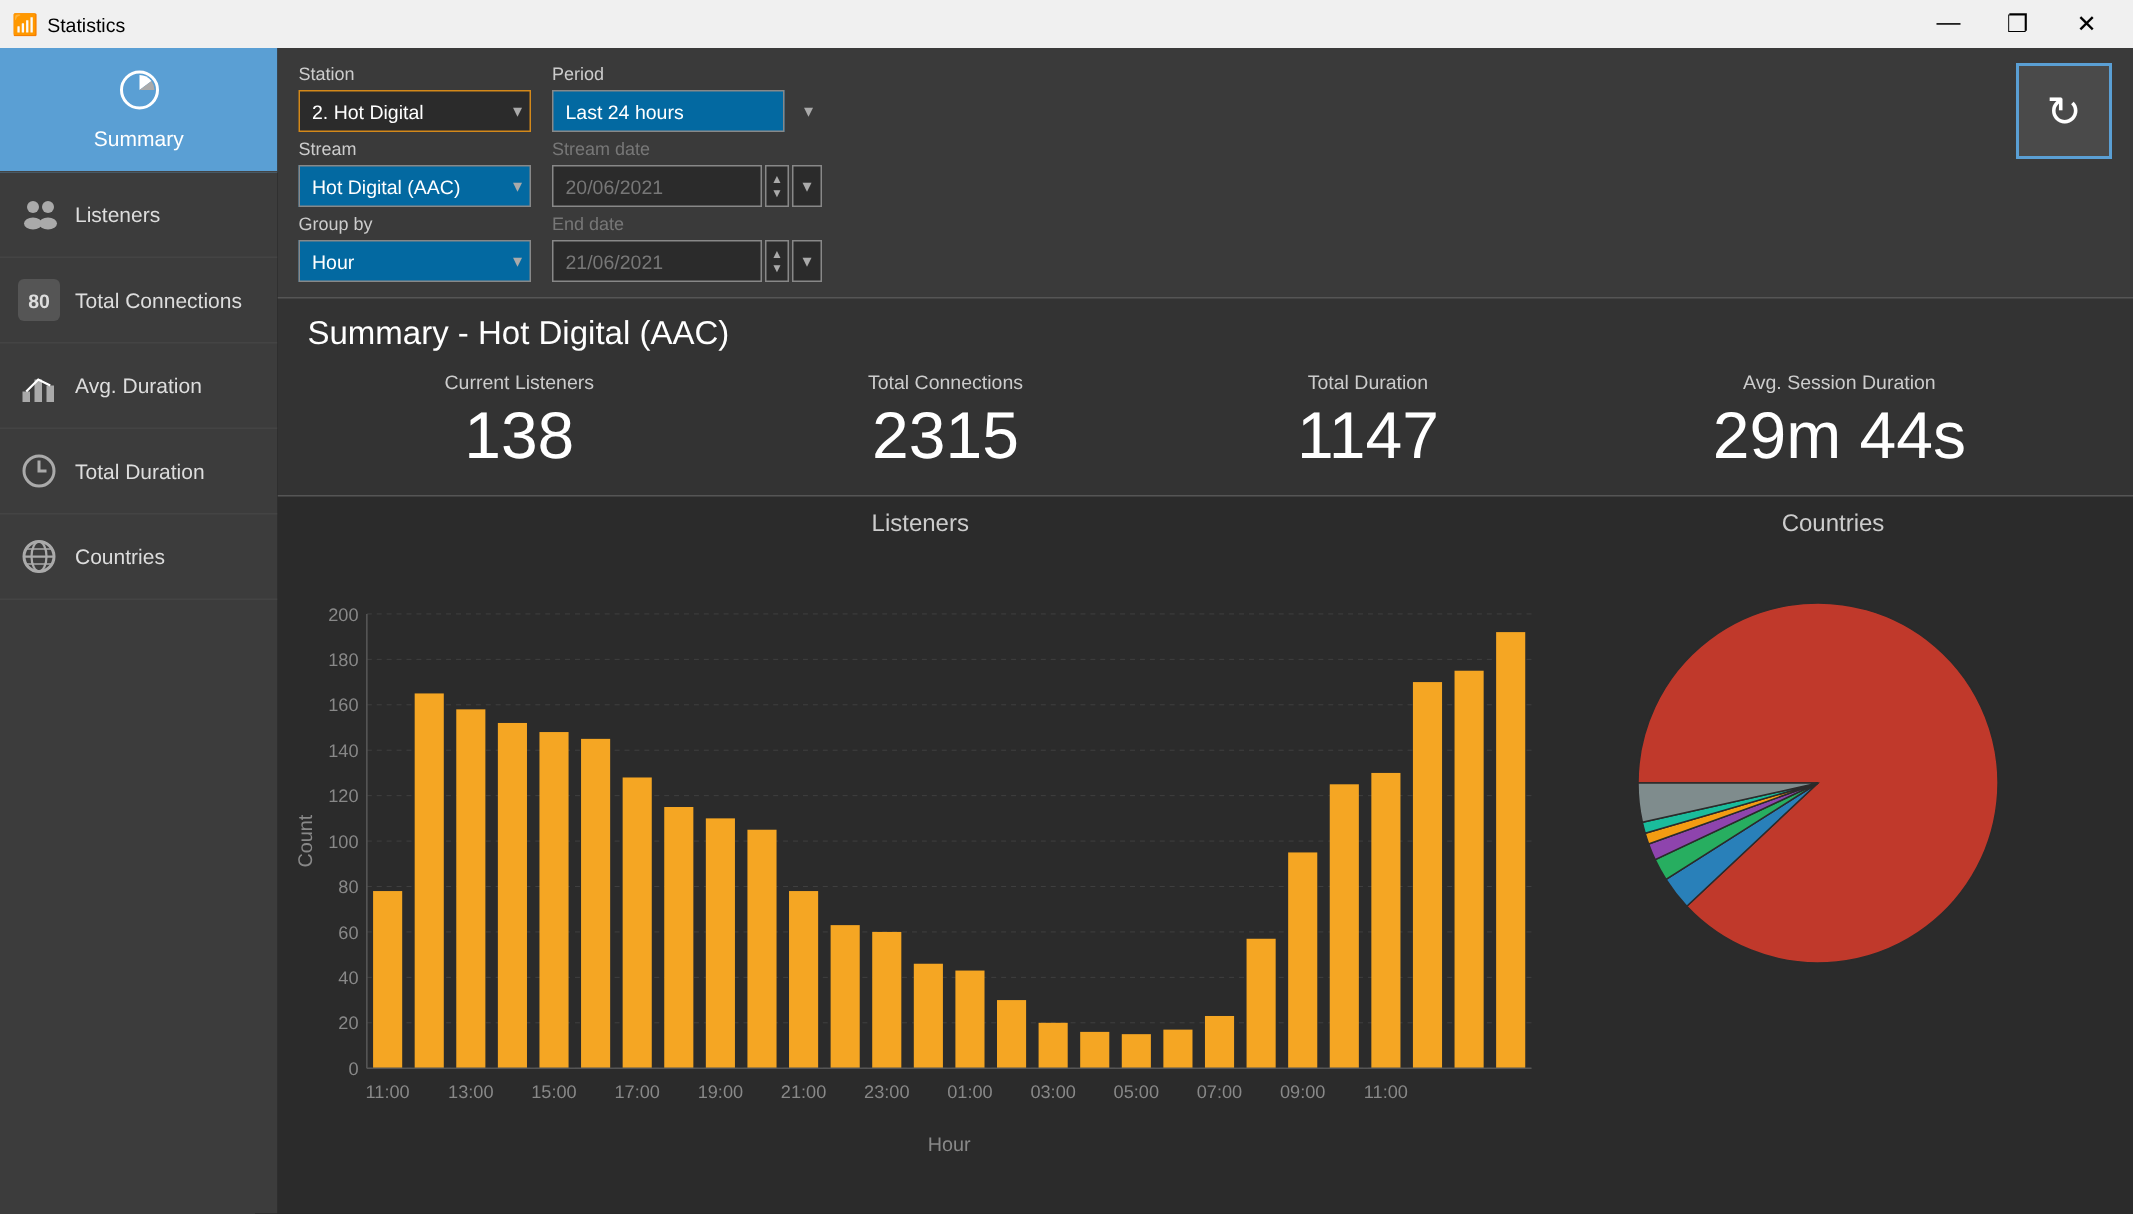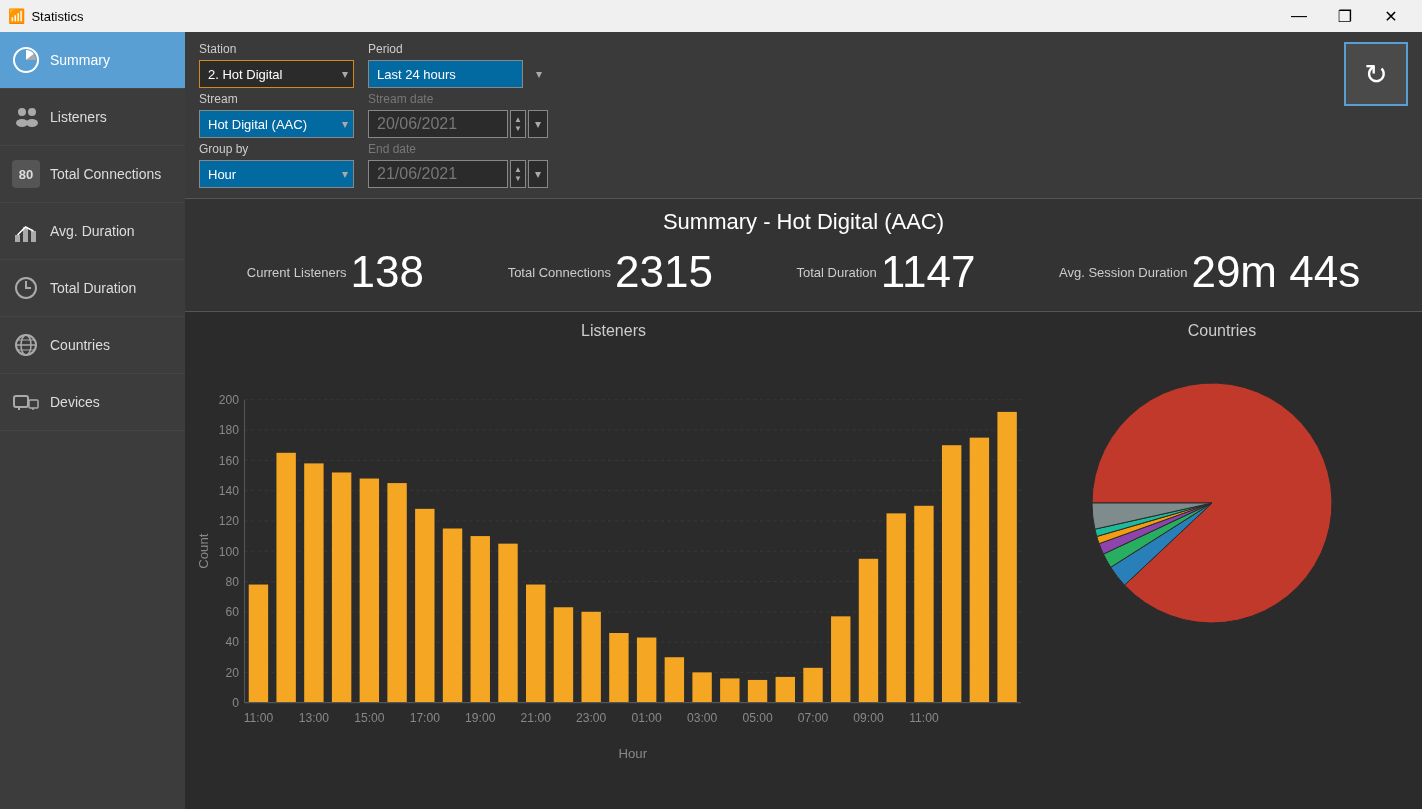--- a/index.html
+++ b/index.html
@@ -45,20 +45,21 @@
       padding: 14px 12px;
       cursor: pointer;
       gap: 10px;
       border-bottom: 1px solid #444;
       font-size: 14px;
       color: #ddd;
     }
     .sidebar-item.active {
       background: #5a9fd4;
       color: #fff;
+      flex-direction: column;
     }
     .sidebar-icon {
       width: 28px; height: 28px;
       display: flex; align-items: center; justify-content: center;
       flex-shrink: 0;
     }
 
     
     .main-content {
       flex: 1;
@@ -116,21 +117,21 @@
     }
     .station-select {
       border-color: #d4891a;
       background: #2b2b2b;
     }
     .date-input {
       background: #2b2b2b;
       border: 1px solid #888;
       color: #ccc;
       padding: 4px 8px;
-      font-size: 16px;
+      font-size: 13px;
       width: 140px;
       height: 28px;
     }
     .refresh-btn {
       position: absolute;
       right: 14px;
       top: 10px;
       width: 64px;
       height: 64px;
       background: #4a4a4a;
@@ -140,37 +141,37 @@
       cursor: pointer;
       display: flex;
       align-items: center;
       justify-content: center;
     }
 
     
     .stats-header {
       background: #333;
       padding: 10px 20px 14px;
-      text-align: center;
+      text-align: left;
       border-bottom: 1px solid #555;
     }
     .stats-title {
       font-size: 22px;
       font-weight: 300;
       color: #fff;
       margin-bottom: 12px;
     }
     .stats-metrics {
       display: flex;
       justify-content: space-around;
       align-items: flex-start;
     }
     .metric-item {
       display: flex;
-      flex-direction: row;
+      flex-direction: column;
       align-items: center;
       gap: 4px;
     }
     .metric-label {
       font-size: 13px;
       color: #ccc;
     }
     .metric-value {
       font-size: 44px;
       font-weight: 300;
@@ -301,31 +302,20 @@
           <circle cx="14" cy="14" r="10" fill="none" stroke="#aaa" stroke-width="2"></circle>
           <ellipse cx="14" cy="14" rx="5" ry="10" fill="none" stroke="#aaa" stroke-width="1.5"></ellipse>
           <line x1="4" y1="14" x2="24" y2="14" stroke="#aaa" stroke-width="1.5"></line>
           <line x1="5" y1="9" x2="23" y2="9" stroke="#aaa" stroke-width="1"></line>
           <line x1="5" y1="19" x2="23" y2="19" stroke="#aaa" stroke-width="1"></line>
         </svg>
       </div>
       <span>Countries</span>
     </div>
 
-    <div class="sidebar-item">
-      <div class="sidebar-icon">
-        <svg width="28" height="28" viewBox="0 0 28 28">
-          <rect x="2" y="8" width="14" height="11" rx="2" fill="none" stroke="#aaa" stroke-width="2"></rect>
-          <rect x="17" y="12" width="9" height="8" rx="1" fill="none" stroke="#aaa" stroke-width="1.5"></rect>
-          <line x1="7" y1="19" x2="7" y2="22" stroke="#aaa" stroke-width="2"></line>
-          <line x1="21" y1="20" x2="21" y2="22" stroke="#aaa" stroke-width="1.5"></line>
-        </svg>
-      </div>
-      <span>Devices</span>
-    </div>
   </div>
 
   <div class="main-content">
 
     <div class="controls-panel">
       <div class="control-group">
         <label class="control-label">Station</label>
         <div class="select-wrapper">
           <select class="control-select station-select">
             <option>2. Hot Digital</option>

